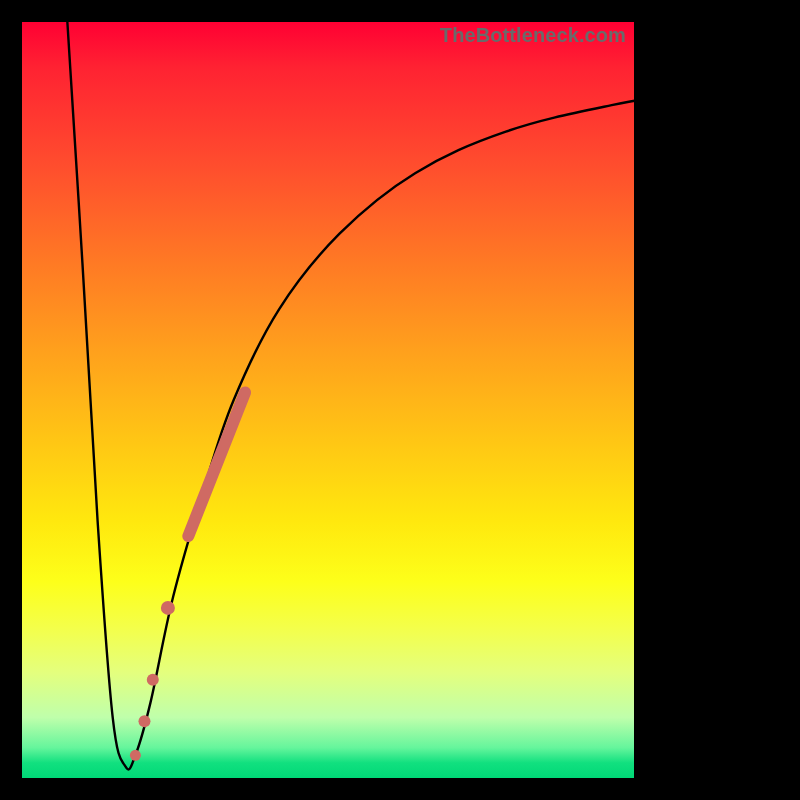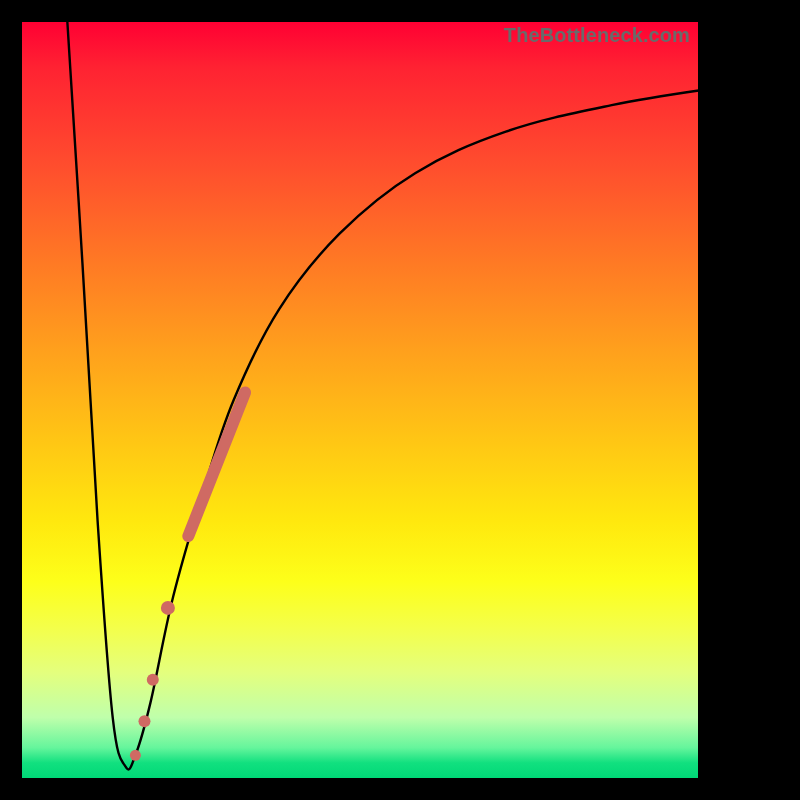--- a/index.html
+++ b/index.html
@@ -14,21 +14,21 @@
   .frame {
     position: relative;
     width: 800px;
     height: 800px;
     background: #000;
   }
   .plot {
     position: absolute;
     left: 22px;
     top: 22px;
-    width: 676px;
+    width: 612px;
     height: 756px;
     
     background: linear-gradient(to bottom,
       #ff0033 0%,
       #ff2232 6%,
       #ff4a2e 18%,
       #ff7a24 32%,
       #ffa21c 44%,
       #ffc814 56%,
       #ffe80e 66%,

